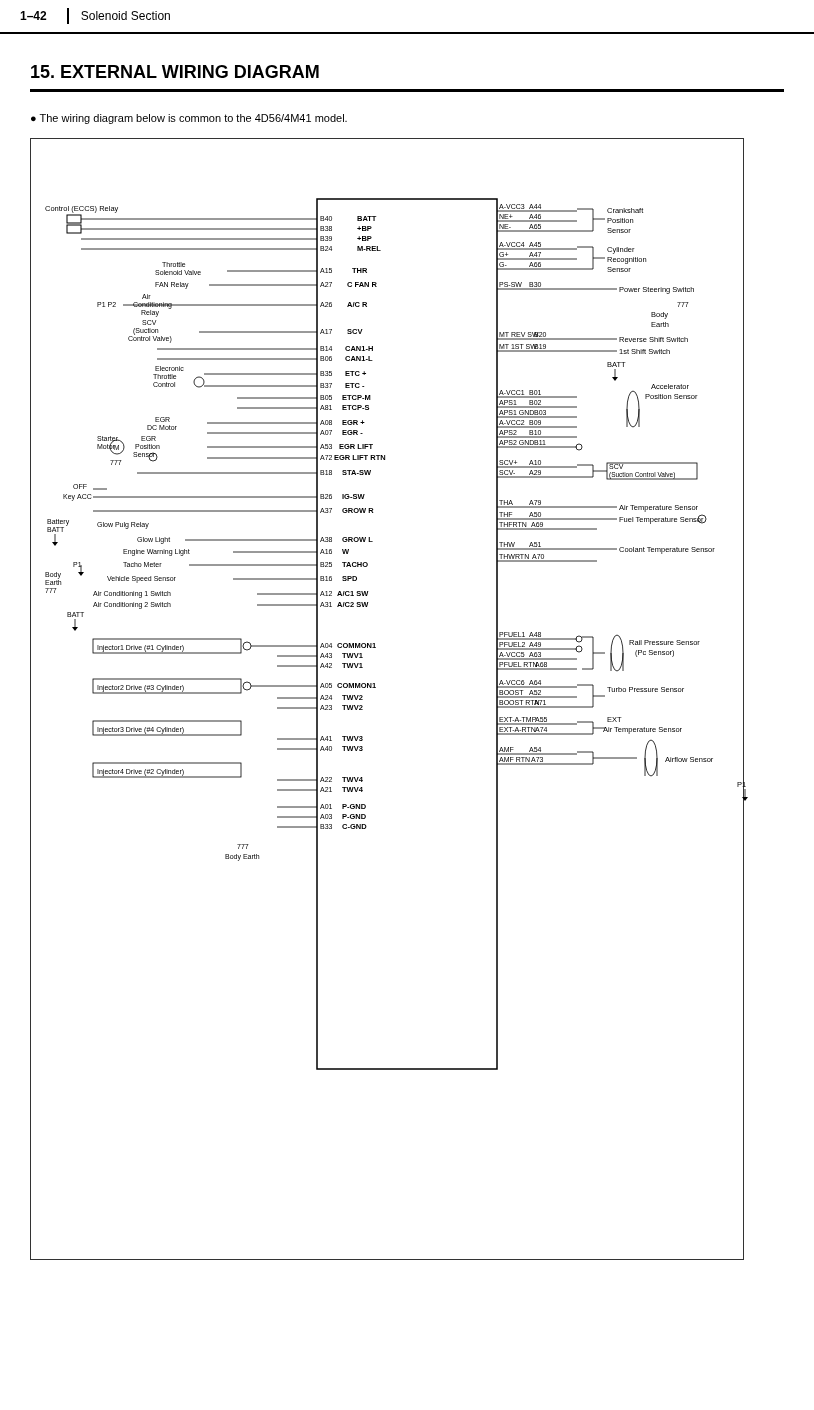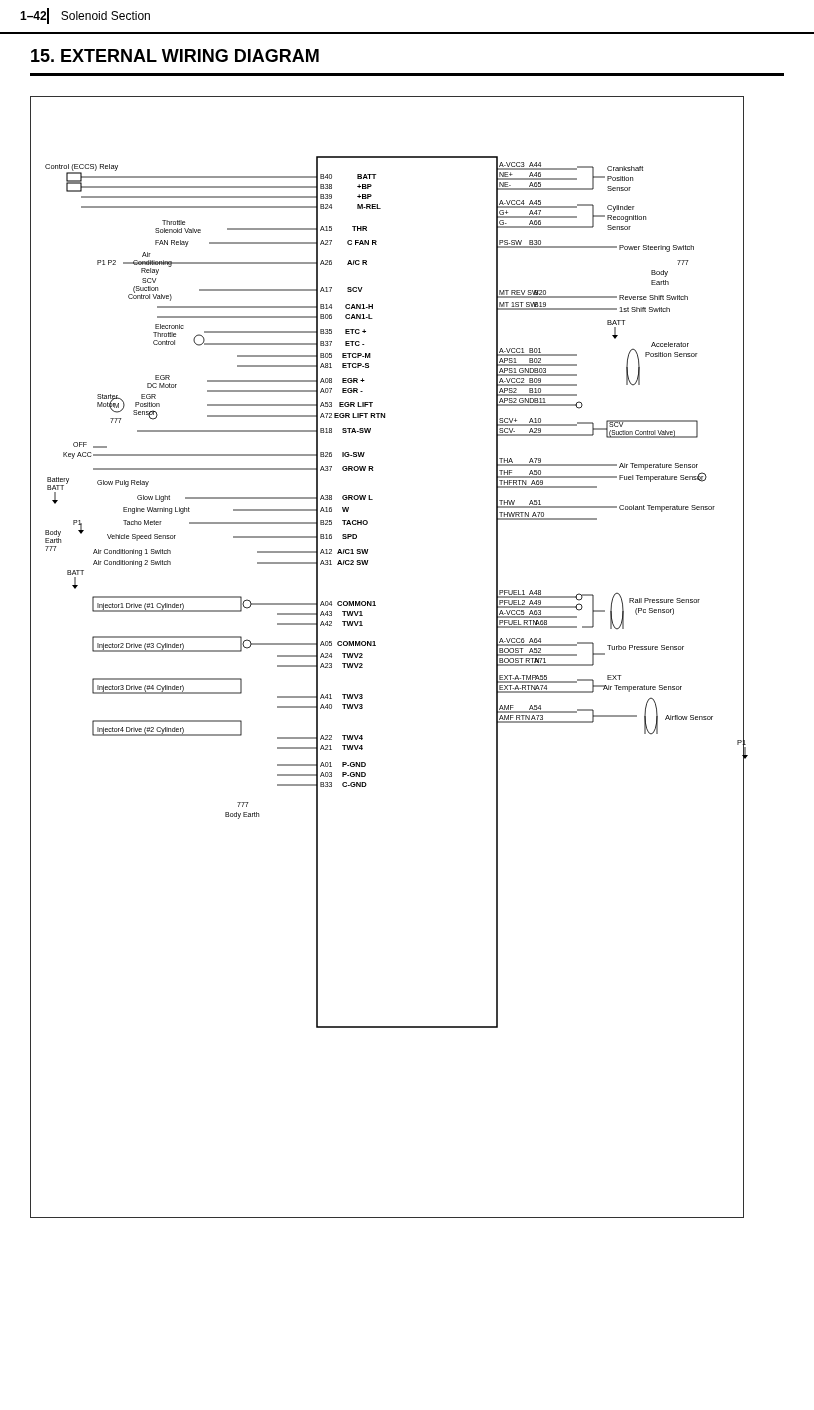--- a/index.html
+++ b/index.html
@@ -13,27 +13,28 @@
     }
     .page-header {
       display: flex;
       align-items: center;
       padding: 8px 20px;
       border-bottom: 2px solid #000;
       margin-bottom: 0;
     }
     .page-number {
       font-size: 12px;
+      margin-right: 20px;
       font-weight: bold;
     }
     .page-section {
       font-size: 12px;
     }
     .content {
-      padding: 12px 30px;
+      padding: 28px 30px;
     }
     .main-title {
       font-size: 18px;
       font-weight: bold;
       border-bottom: 3px solid #000;
       padding-bottom: 6px;
       margin-bottom: 20px;
     }
     .sub-title {
       font-size: 15px;
@@ -63,20 +64,21 @@
 <body>
 
 <div class="page-header">
   <span class="page-number">1–42</span>
   <span style="border-left:2px solid #000;height:16px;margin-right:12px;"></span>
   <span class="page-section">Solenoid Section</span>
 </div>
 
 <div class="content">
   <h1 class="main-title">15.  EXTERNAL WIRING DIAGRAM</h1>
+  <p class="note">● The wiring diagram below is common to the 4D56/4M41 model.</p>
 
   <div class="diagram-container">
     <svg class="wiring-svg" viewBox="0 0 738 1100" xmlns="http://www.w3.org/2000/svg" style="font-family:Arial,sans-serif;font-size:7.5px;">
 
       <rect x="280" y="50" width="180" height="870" fill="none" stroke="#000" stroke-width="1.5"></rect>
 
       <text x="8" y="62" font-size="7.5">Control (ECCS) Relay</text>
 
       <rect x="30" y="66" width="14" height="8" fill="none" stroke="#000" stroke-width="1"></rect>
       <rect x="30" y="76" width="14" height="8" fill="none" stroke="#000" stroke-width="1"></rect>

